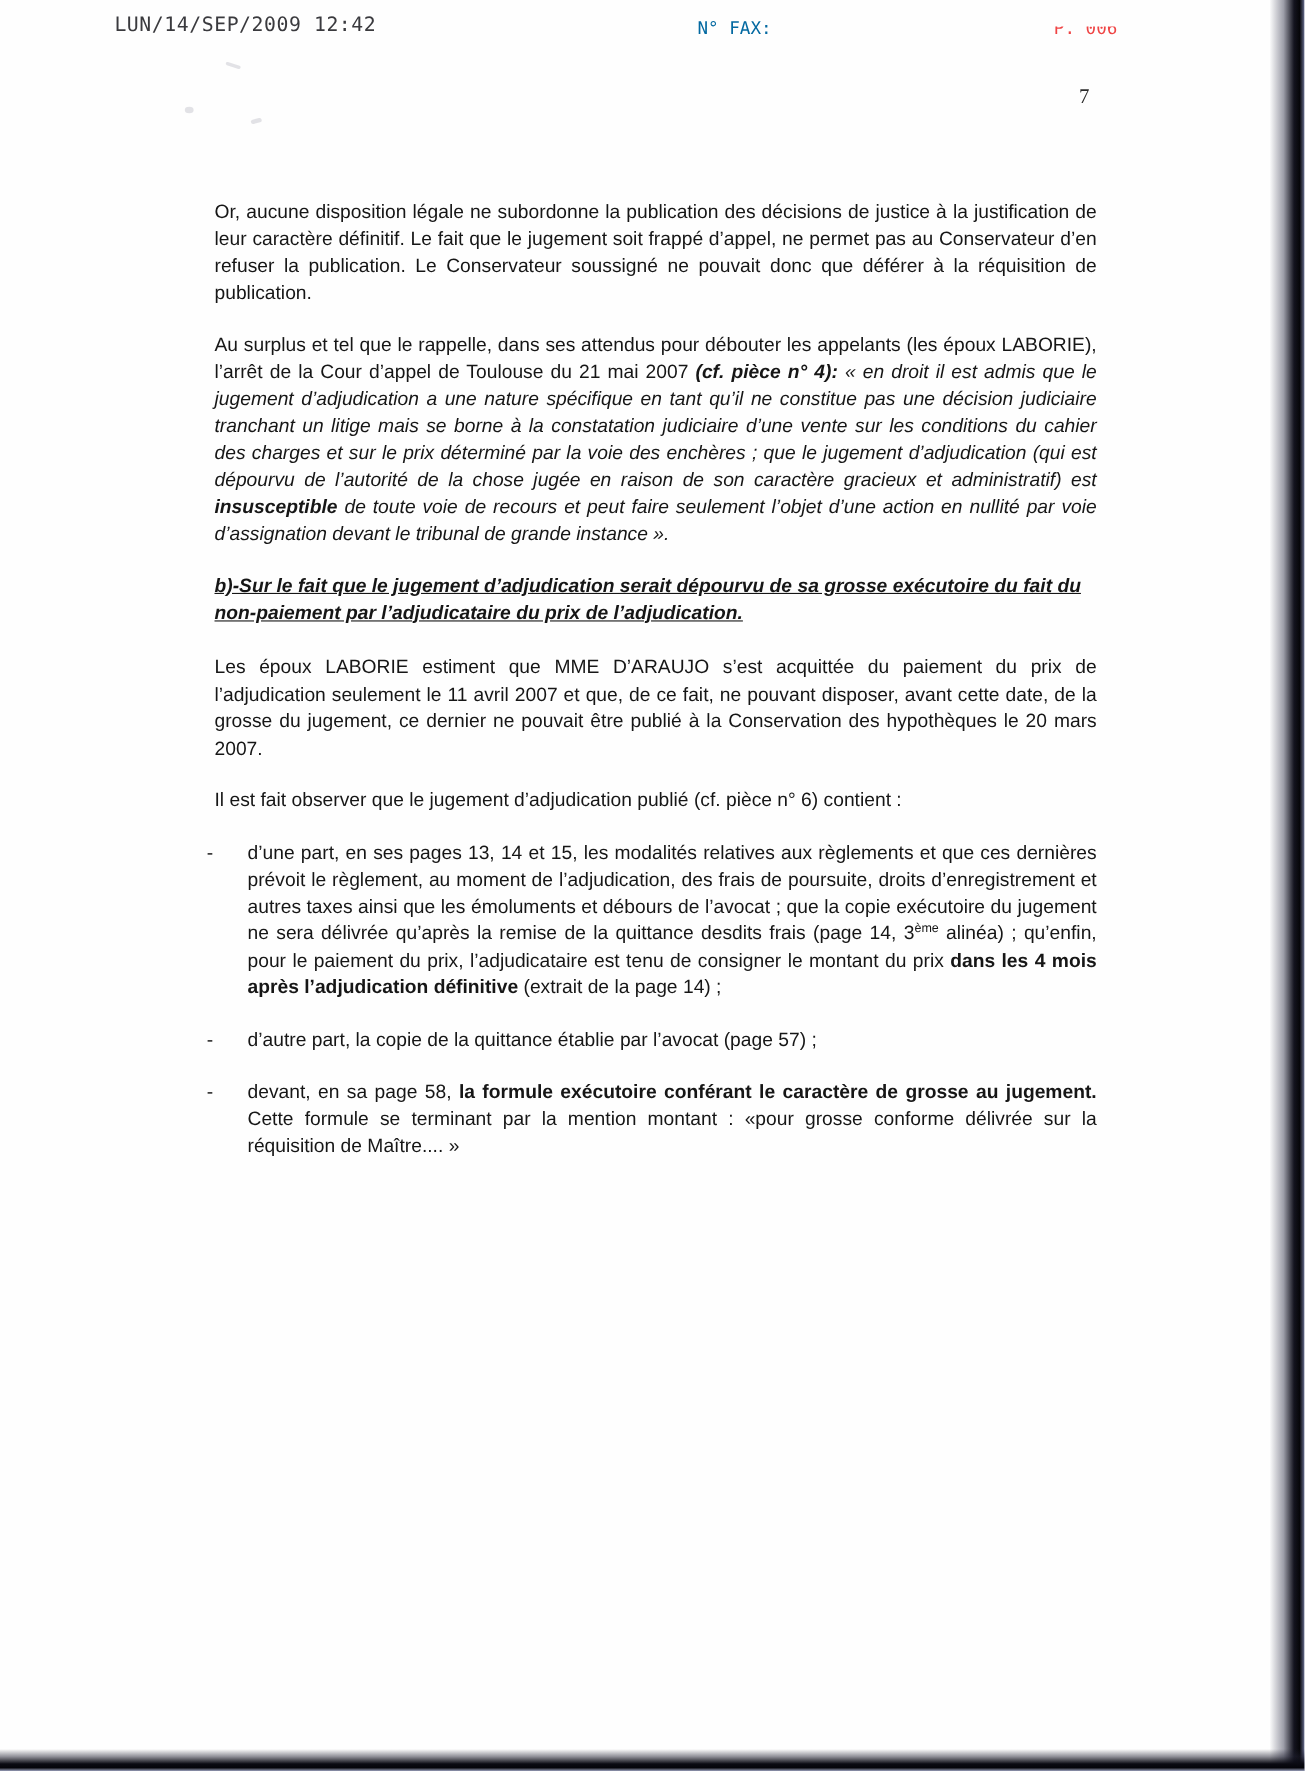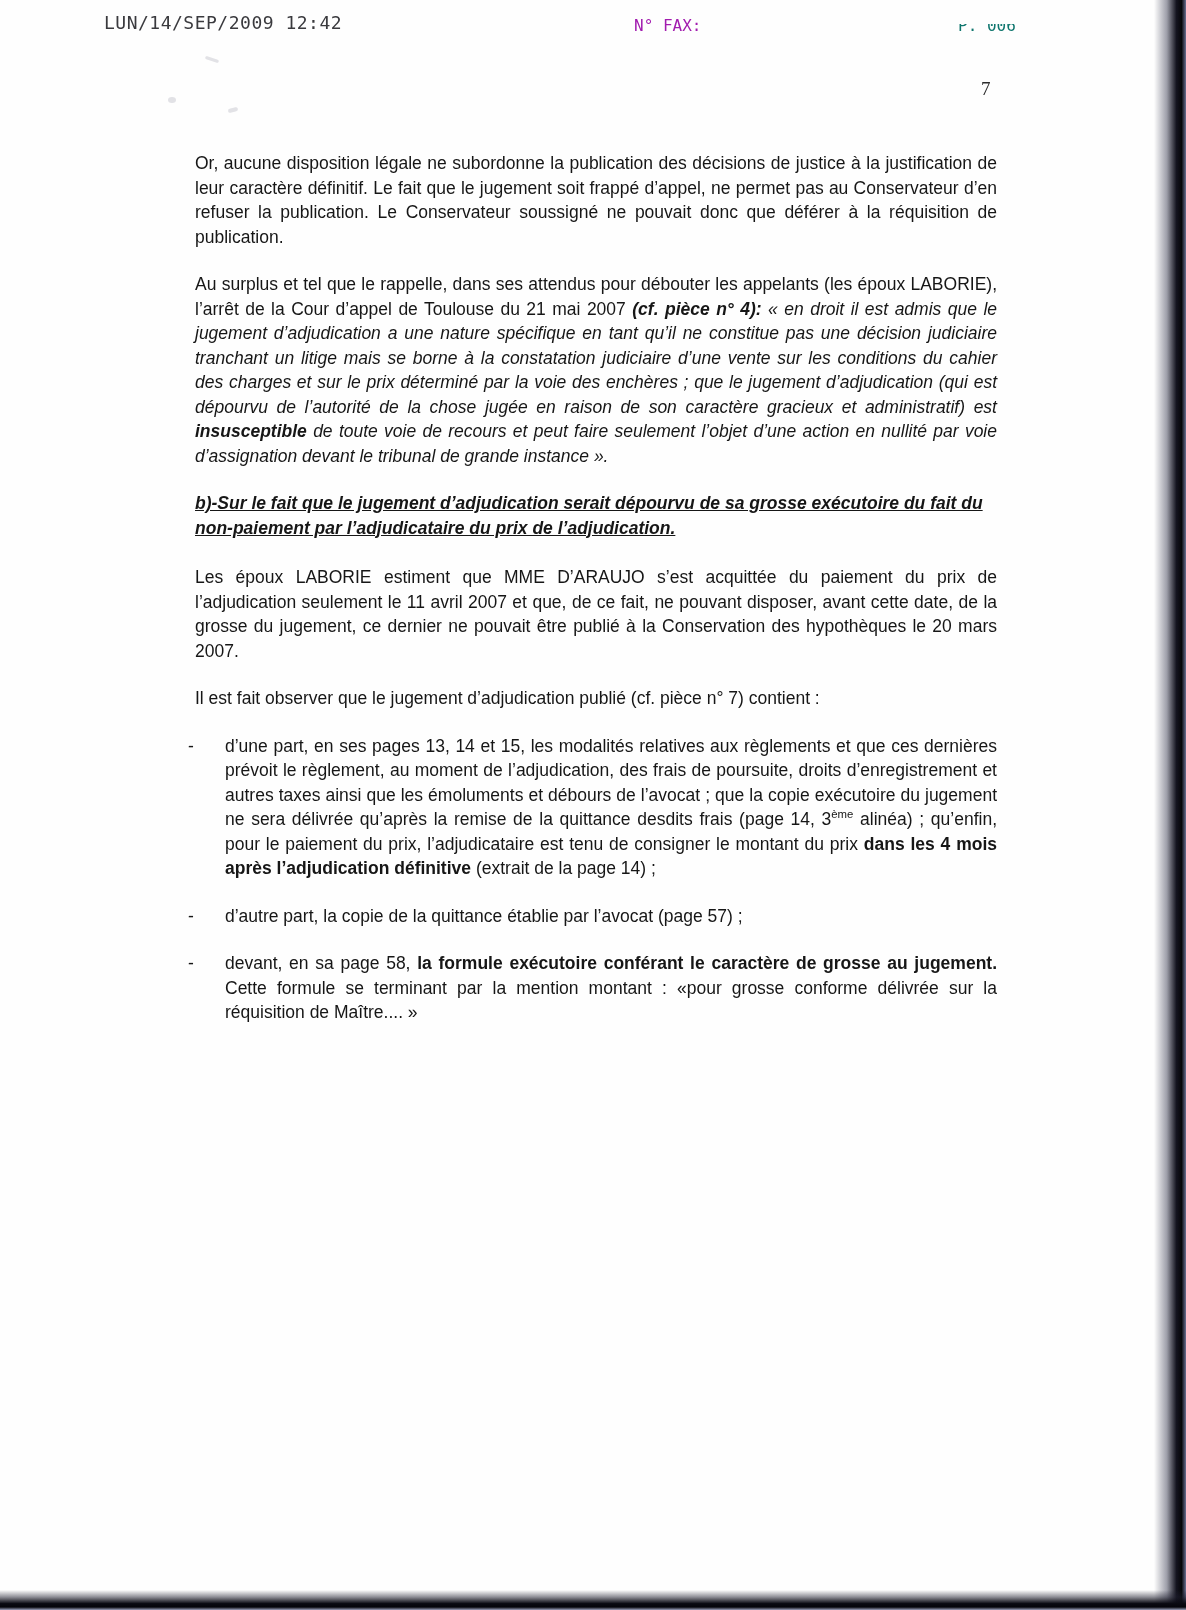--- a/index.html
+++ b/index.html
@@ -9,29 +9,29 @@
     background:#ffffff;
     overflow:hidden;
     font-family:"Liberation Sans", sans-serif;
   }
   .page { position:absolute; inset:0; background:#fefefe; }
 
   
   .fax-header { position:absolute; top:10px; left:16px; width:100%; height:40px;
     font-family:"DejaVu Sans Mono", monospace; color:#2f2f2f; }
   .fax-datetime { position:absolute; left:88px; top:2px; font-size:18px; letter-spacing:.5px; color:#3a3a3e; }
-  .fax-number   { position:absolute; left:618px; top:6px; font-size:16px; color:#a21caf; }
-  .fax-page-counter { position:absolute; left:942px; top:6px; font-size:16px; color:#0f766e;
+  .fax-number   { position:absolute; left:618px; top:6px; font-size:16px; color:#0369a1; }
+  .fax-page-counter { position:absolute; left:942px; top:6px; font-size:16px; color:#ef4444;
     clip-path: inset(42% 0 0 0); }
 
   .page-number { position:absolute; left:981px; top:78px; font-size:19px; color:#2b2b2b;
     font-family:"Liberation Serif", serif; }
 
   
-  .doc-body { position:absolute; left:195px; top:151px; width:802px;
+  .doc-body { position:absolute; left:195px; top:180px; width:802px;
     font-size:17.5px; line-height:24.5px; color:#161616; }
   .para { text-align:justify; margin-bottom:23px; }
   .para.bold { font-weight:bold; letter-spacing:.1px; }
   .para.heading { font-style:italic; font-weight:bold; text-decoration:underline;
     text-align:left; margin-bottom:25px; }
   .para.single { text-align:left; }
   .list-item { display:flex; margin-bottom:23px; }
   .dash { flex:none; width:37px; margin-left:-7px; }
   .li-content { flex:1; text-align:justify; }
   .b { font-weight:bold; }
@@ -63,21 +63,21 @@
     <span class="fax-page-counter">P. 006</span>
   </div>
 
   <div class="page-number">7</div>
 
   <div class="doc-body" id="doc-body">
       <div class="para body"><span>Or, aucune disposition légale ne subordonne la publication des décisions de justice à la justification de leur caractère définitif. Le fait que le jugement soit frappé d’appel, ne permet pas au Conservateur d’en refuser la publication. Le Conservateur soussigné ne pouvait donc que déférer à la réquisition de publication.</span></div>
       <div class="para body"><span>Au surplus et tel que le rappelle, dans ses attendus pour débouter les appelants (les époux LABORIE), l’arrêt de la Cour d’appel de Toulouse du 21 mai 2007 </span><span class="b i">(cf. pièce n° 4): </span><span class="i">« en droit il est admis que le jugement d’adjudication a une nature spécifique en tant qu’il ne constitue pas une décision judiciaire tranchant un litige mais se borne à la constatation judiciaire d’une vente sur les conditions du cahier des charges et sur le prix déterminé par la voie des enchères ; que le jugement d’adjudication (qui est dépourvu de l’autorité de la chose jugée en raison de son caractère gracieux et administratif) est </span><span class="b i">insusceptible</span><span class="i"> de toute voie de recours et peut faire seulement l’objet d’une action en nullité par voie d’assignation devant le tribunal de grande instance ».</span></div>
       <div class="para heading"><span>b)-Sur le fait que le jugement d’adjudication serait dépourvu de sa grosse exécutoire du fait du non-paiement par l’adjudicataire du prix de l’adjudication.</span></div>
       <div class="para body"><span>Les époux LABORIE estiment que MME D’ARAUJO s’est acquittée du paiement du prix de l’adjudication seulement le 11 avril 2007 et que, de ce fait, ne pouvant disposer, avant cette date, de la grosse du jugement, ce dernier ne pouvait être publié à la Conservation des hypothèques le 20 mars 2007.</span></div>
-      <div class="para single"><span>Il est fait observer que le jugement d’adjudication publié (cf. pièce n° 7) contient :</span></div>
+      <div class="para single"><span>Il est fait observer que le jugement d’adjudication publié (cf. pièce n° 6) contient :</span></div>
       <div class="list-item">
         <span class="dash">-</span>
         <span class="li-content"><span>d’une part, en ses pages 13, 14 et 15, les modalités relatives aux règlements et que ces dernières prévoit le règlement, au moment de l’adjudication, des frais de poursuite, droits d’enregistrement et autres taxes ainsi que les émoluments et débours de l’avocat ; que la copie exécutoire du jugement ne sera délivrée qu’après la remise de la quittance desdits frais (page 14, 3</span><span class="sup">ème</span><span> alinéa) ; qu’enfin, pour le paiement du prix, l’adjudicataire est tenu de consigner le montant du prix </span><span class="b">dans les 4 mois après l’adjudication définitive</span><span> (extrait de la page 14) ;</span></span>
       </div>
       <div class="list-item">
         <span class="dash">-</span>
         <span class="li-content"><span>d’autre part, la copie de la quittance établie par l’avocat (page 57) ;</span></span>
       </div>
       <div class="list-item">
         <span class="dash">-</span>

